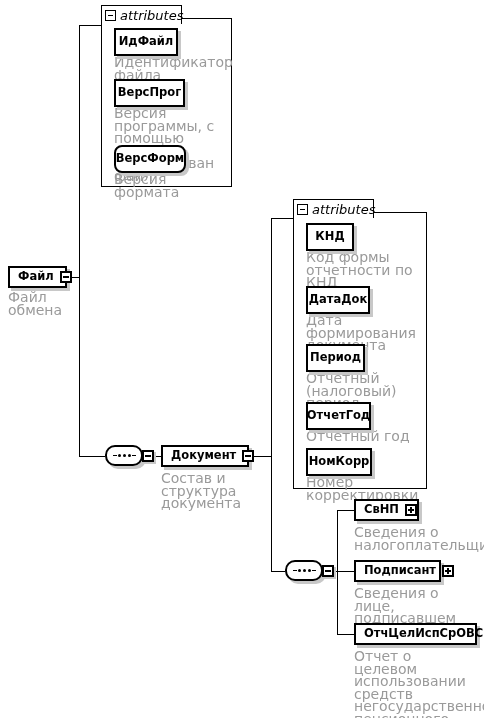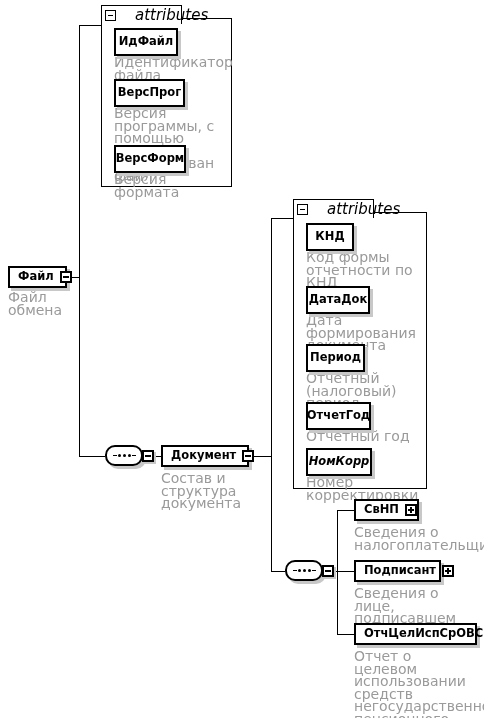--- a/index.html
+++ b/index.html
@@ -41,23 +41,23 @@
     border: 1px solid #000;
     border-bottom: none;
     background: #fff;
     display: flex;
     align-items: center;
     padding: 0 6px 0 3px;
     z-index: 3;
   }
   .attr-tab-label {
     font-style: italic;
-    font-size: 15px;
+    font-size: 13px;
     color: #000;
-    margin-left: 19px;
+    margin-left: 4px;
     white-space: nowrap;
   }
   .attr-body {
     position: absolute;
     box-sizing: border-box;
     border: 1px solid #000;
     background: #fff;
     z-index: 1;
   }
   
@@ -248,21 +248,21 @@
     <div class="node attr-node" style="left:13px; top:23px; width:64px;">
       <span class="node-label">ИдФайл</span>
     </div>
     <div class="desc" style="left:13px; top:51px; width:112px;">Идентификатор файла</div>
 
     <div class="node attr-node" style="left:13px; top:74px; width:71px;">
       <span class="node-label">ВерсПрог</span>
     </div>
     <div class="desc" style="left:13px; top:102px; width:110px;">Версия программы, с помощью которой сформирован файл</div>
 
-    <div class="node attr-node" style="left:13px; top:140px; width:72px;">
+    <div class="node attr-node" style="left:13px; top:140px; width:72px;border-radius:8px;">
       <span class="node-label">ВерсФорм</span>
     </div>
     <div class="desc" style="left:13px; top:168px; width:112px;">Версия формата</div>
   </div>
 
   <div class="seq" style="left:105px; top:445px;">
     <div class="seq-oct">
       <span class="seq-dots">
         <i class="bar"></i>
           <i></i>
@@ -301,21 +301,21 @@
     <div class="node attr-node" style="left:13px; top:145px; width:59px;">
       <span class="node-label">Период</span>
     </div>
     <div class="desc" style="left:13px; top:173px; width:115px;">Отчетный (налоговый) период</div>
 
     <div class="node attr-node" style="left:13px; top:203px; width:65px;">
       <span class="node-label">ОтчетГод</span>
     </div>
     <div class="desc" style="left:13px; top:231px; width:112px;">Отчетный год</div>
 
-    <div class="node attr-node" style="left:13px; top:249px; width:66px;font-style:italic;">
+    <div class="node attr-node" style="left:13px; top:249px; width:66px;">
       <span class="node-label">НомКорр</span>
     </div>
     <div class="desc" style="left:13px; top:277px; width:115px;">Номер корректировки</div>
   </div>
 
   <div class="seq" style="left:285px; top:560px;">
     <div class="seq-oct">
       <span class="seq-dots">
         <i class="bar"></i>
           <i></i>

